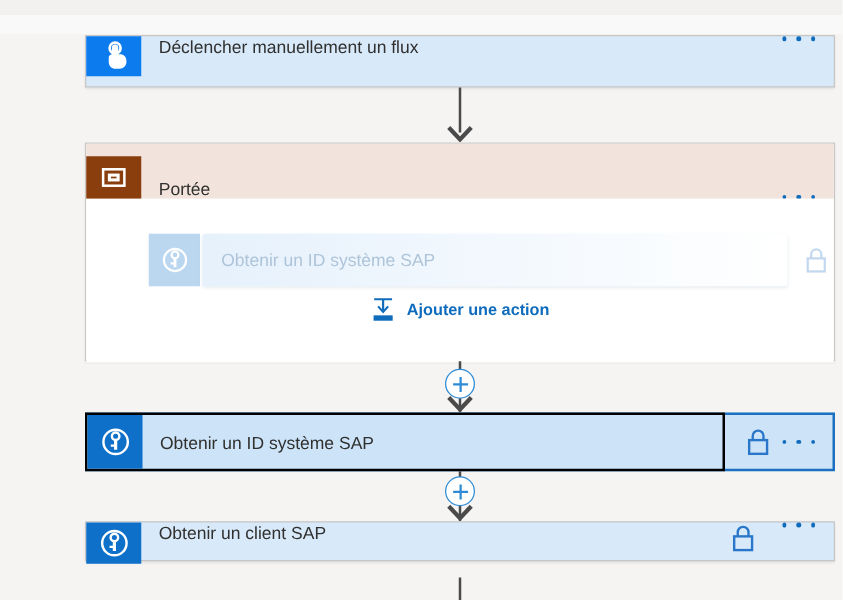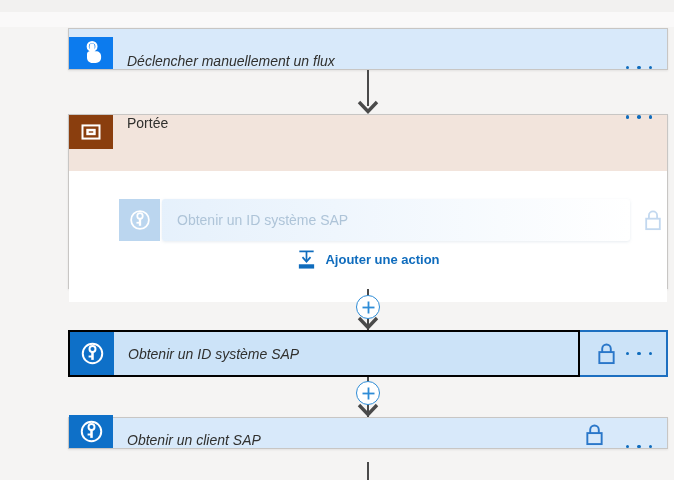--- a/index.html
+++ b/index.html
@@ -9,37 +9,37 @@
     --trigger-icon:#0c7bee; --sap-icon:#0e70c8; --scope-icon:#8a3e0e;
     --scope-header:#f2e4dc; --selected-bg:#cce3f8; --selected-border:#1d6fc0;
     --lock:#2a77c9; --plus:#2e8cd6; --ghost-text:#aec4d8;
   }
   *{margin:0;padding:0;box-sizing:border-box;}
   body{font-family:"Liberation Sans",sans-serif;}
   .stage{position:relative;width:674px;height:480px;background:var(--canvas);overflow:hidden;}
   .band1{position:absolute;left:0;top:0;width:674px;height:12px;background:var(--band1);}
   .band2{position:absolute;left:0;top:12px;width:674px;height:15px;background:var(--band2);}
 
-  .card{position:absolute;left:68px;width:600px;display:flex;align-items:flex-end;
+  .card{position:absolute;left:68px;width:600px;display:flex;align-items:flex-start;
         background:var(--card-blue);border:1px solid var(--card-border);
-        box-shadow:0 1px 2px rgba(0,0,0,.08);font-style:italic;}
+        box-shadow:0 1px 2px rgba(0,0,0,.08);}
   .icon-sq{flex:0 0 44px;display:flex;align-items:center;justify-content:center;}
   .card-title{display:flex;align-items:center;padding-left:14px;font-size:14px;color:var(--title);white-space:nowrap;}
   .spacer{flex:1;}
   .dots{display:flex;align-items:center;gap:8px;padding:0 15px;cursor:pointer;}
   .dots i{width:3.5px;height:3.5px;border-radius:50%;background:var(--accent);}
 
   
   .trigger{top:28px;height:42px;}
   .trigger .icon-sq{background:var(--trigger-icon);}
 
   
   .scope{position:absolute;left:68px;top:114px;width:600px;height:175px;
          border:1px solid var(--card-border);background:#fff;box-shadow:0 1px 2px rgba(0,0,0,.08);}
-  .scope-header{display:flex;align-items:flex-start;height:56px;background:var(--scope-header);}
+  .scope-header{display:flex;align-items:flex-end;height:44px;background:var(--scope-header);}
   .scope-header .icon-sq{background:var(--scope-icon);}
   .scope-body{position:relative;height:131px;background:#fff;}
   .ghost{position:absolute;left:50px;top:28px;width:544px;height:42px;display:flex;align-items:stretch;}
   .ghost-icon{flex:0 0 41px;background:var(--sap-icon);opacity:.28;display:flex;align-items:center;justify-content:center;}
   .ghost-panel{flex:1;margin-left:2px;display:flex;align-items:center;padding-left:15px;
                background:linear-gradient(to right,rgba(216,233,250,.65),rgba(255,255,255,.15));
                border-radius:3px;box-shadow:0 1px 3px rgba(120,150,180,.18);
                font-size:14px;color:var(--ghost-text);white-space:nowrap;}
   .ghost-lock{flex:0 0 20px;margin-left:13px;display:flex;align-items:center;opacity:.28;}
   .add-action{position:absolute;left:0;right:0;top:78px;display:flex;align-items:center;justify-content:center;

